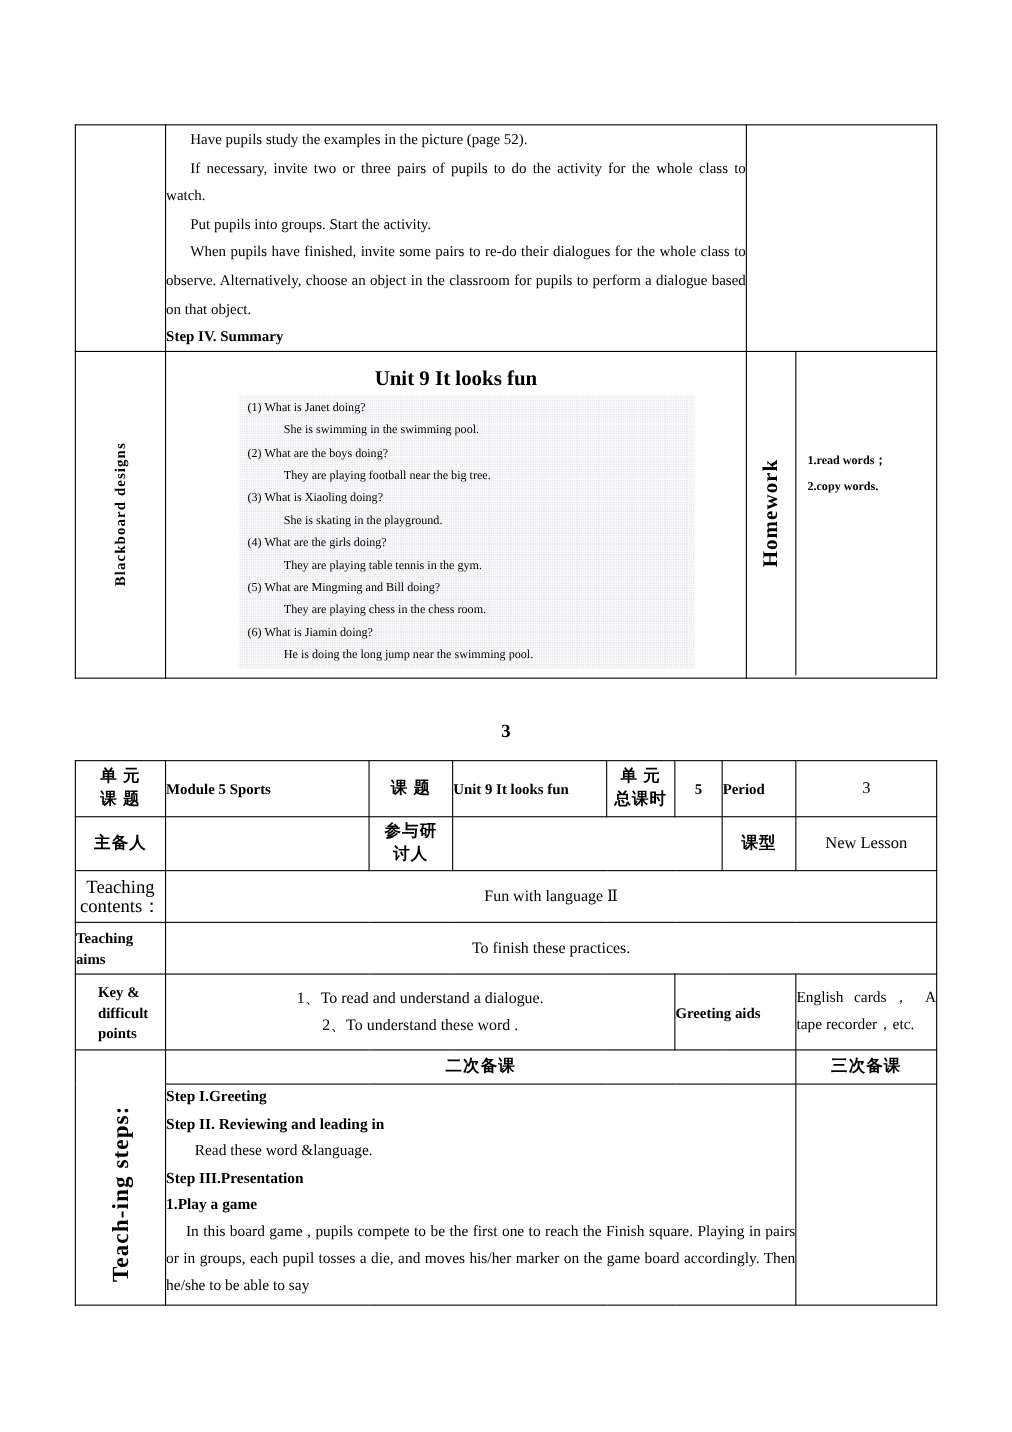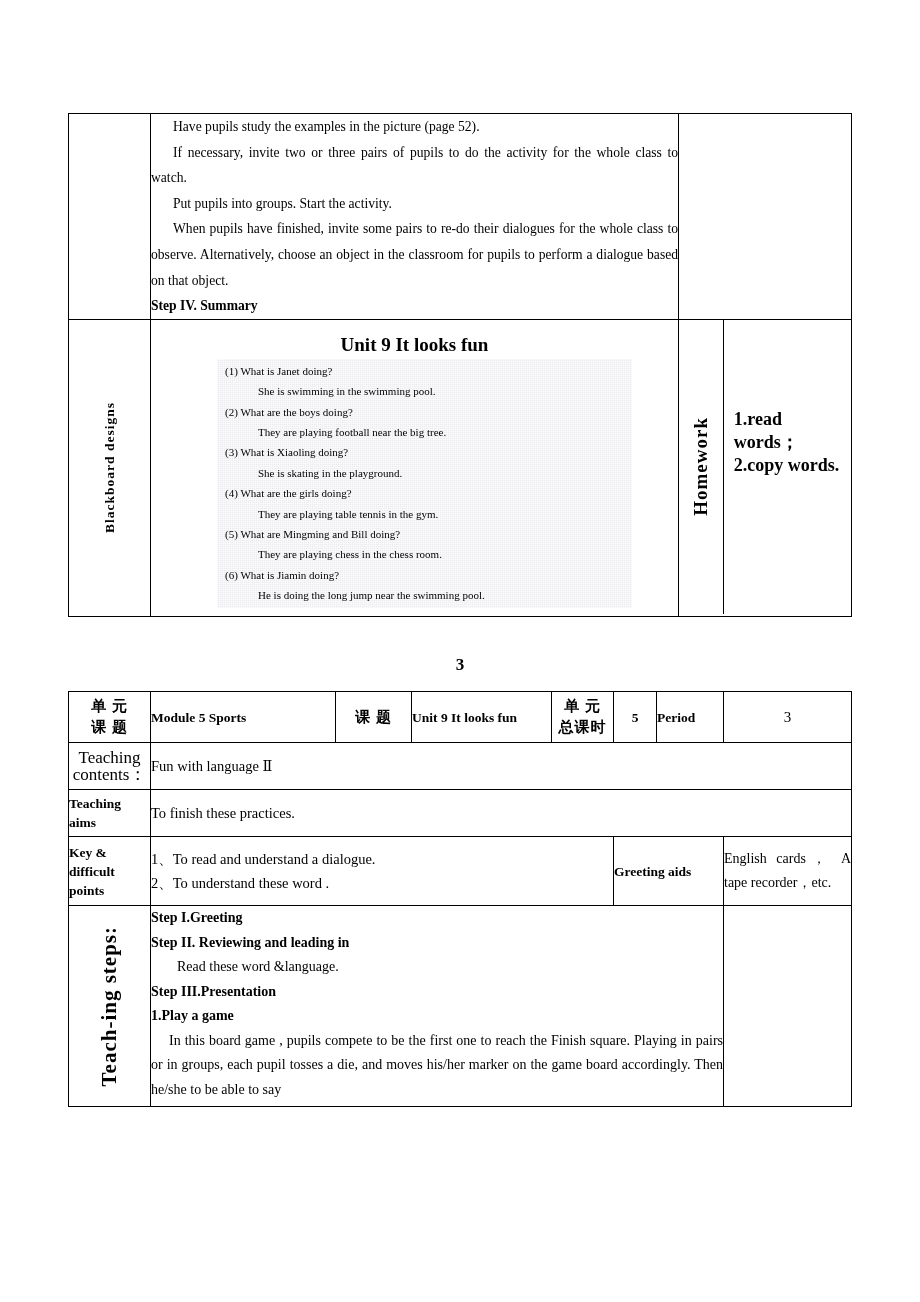--- a/index.html
+++ b/index.html
@@ -102,21 +102,21 @@
   .bb-line {
     font-size: 11px;
     line-height: 20.4px;
     padding-left: 8px;
     white-space: nowrap;
   }
   .bb-line.ans { padding-left: 41px; }
   .bb-line.wrap { white-space: normal; }
 
   .hw-cell {
-    font-size: 18px;
+    font-size: 11px;
     line-height: 23px;
     font-weight: bold;
     padding: 88px 0 0 10px;
   }
 
   
   #page-number {
     position: absolute;
     left: 0;
     top: 655px;
@@ -167,21 +167,21 @@
     padding: 3px 4px;
   }
   .cell-val-b {
     text-align: center;
     font-size: 13.5px;
     font-weight: bold;
     line-height: 19px;
     padding: 3px 4px;
   }
   .cell-left {
-    text-align: left;
+    text-align: center;
     font-size: 14.5px;
     line-height: 24px;
     padding: 6px 8px;
     vertical-align: middle;
   }
   .cell-just {
     text-align: justify;
     text-justify: inter-word;
     font-size: 14px;
     line-height: 24px;
@@ -286,41 +286,55 @@
         <td class="en-head">Module 5    Sports</td>
         <td class="cn-head">课 题</td>
         <td class="en-head">Unit 9 It looks fun</td>
         <td class="cn-head" style="white-space:pre-line;">单 元
 总课时</td>
         <td class="cell-val-b">5</td>
         <td class="en-head">Period</td>
         <td class="cell-val">3</td>
       </tr>
 
+      <tr>
+        <td class="cn-head" style="height:48px;">主备人</td>
+        <td class="cell-val"></td>
+        <td class="cn-head" style="white-space:pre-line;">参与研
+讨人</td>
+        <td class="cell-val" colspan="3"></td>
+        <td class="cn-head">课型</td>
+        <td class="cell-val">New Lesson</td>
+      </tr>
 
       <tr>
         <td class="en-head-sm" style="height:46px;">Teaching contents：</td>
         <td class="cell-left" colspan="7">Fun with language    Ⅱ</td>
       </tr>
 
       <tr>
         <td class="en-head" style="height:46px;">Teaching aims</td>
         <td class="cell-left" colspan="7">To finish these practices.</td>
       </tr>
 
       <tr>
-        <td class="en-head" style="height:68px;">Key &amp; difficult points</td>
+        <td class="en-head" style="height:68px;padding-left:20px;">Key &amp; difficult points</td>
         <td class="cell-left" colspan="4">
           <div>1、To read and understand a dialogue.</div>
           <div>2、To understand these word .</div>
         </td>
         <td class="en-head" colspan="2">Greeting aids</td>
         <td class="cell-just">English cards， A tape recorder，etc.</td>
       </tr>
 
+      <tr>
+        <td class="empty-cell" style="border-bottom:none; border-top:none;"></td>
+        <td class="cn-head" colspan="6" style="height:30px;">二次备课</td>
+        <td class="cn-head">三次备课</td>
+      </tr>
 
       <tr>
         <td style="border-top:none; height:200px;">
           <div class="vlabel-wrap">
             <span class="vlabel ts">Teach-ing steps:</span>
           </div>
         </td>
         <td class="steps-cell" colspan="6">
           <p class="hd">Step I.Greeting</p>
           <p class="hd">Step II. Reviewing and leading in</p>

